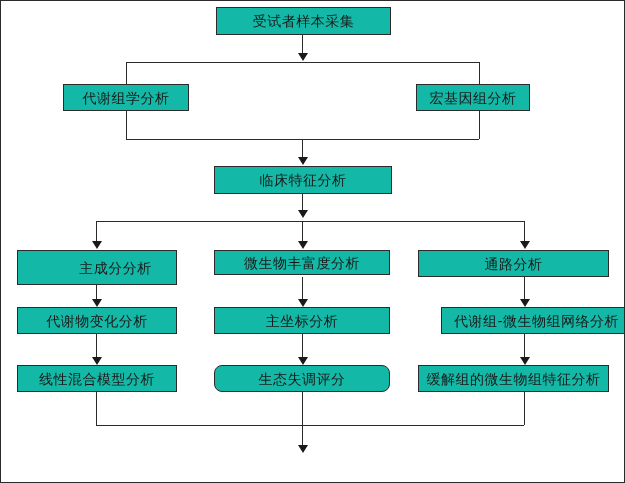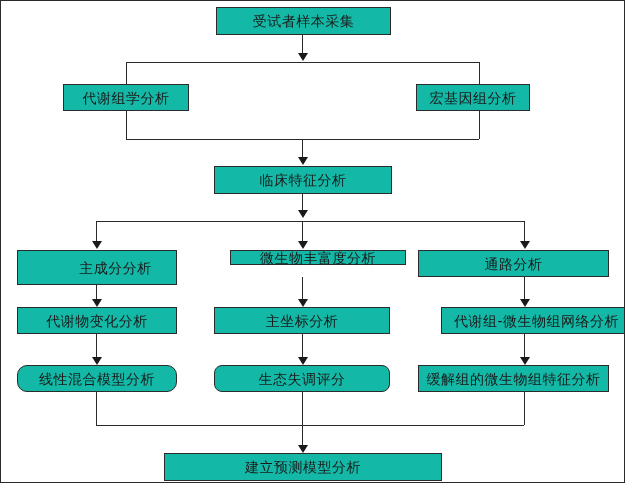--- a/index.html
+++ b/index.html
@@ -98,21 +98,21 @@
   <div class="vline" style="left:95px; top:220px; height:22px;"></div>
   <div class="arrowhead" style="left:91px; top:240px;"></div>
   <div class="vline" style="left:301px; top:220px; height:22px;"></div>
   <div class="arrowhead" style="left:297px; top:240px;"></div>
   <div class="vline" style="left:523px; top:220px; height:22px;"></div>
   <div class="arrowhead" style="left:519px; top:240px;"></div>
 
   <div class="node" style="left:16px; top:249px; width:160px; height:35px;padding-left:37px;">
     <span class="node-label">主成分分析</span>
   </div>
-  <div class="node" style="left:229px; top:249px; width:176px; height:15px;">
+  <div class="node" style="left:213px; top:249px; width:176px; height:25px;">
     <span class="node-label">微生物丰富度分析</span>
   </div>
   <div class="node" style="left:417px; top:249px; width:191px; height:27px;">
     <span class="node-label">通路分析</span>
   </div>
 
   <div class="vline" style="left:95px; top:276px; height:24px;"></div>
   <div class="arrowhead" style="left:91px; top:298px;"></div>
   <div class="vline" style="left:301px; top:276px; height:24px;"></div>
   <div class="arrowhead" style="left:297px; top:298px;"></div>
@@ -129,34 +129,31 @@
     <span class="node-label">代谢组-微生物组网络分析</span>
   </div>
 
   <div class="vline" style="left:95px; top:333px; height:25px;"></div>
   <div class="arrowhead" style="left:91px; top:356px;"></div>
   <div class="vline" style="left:301px; top:333px; height:25px;"></div>
   <div class="arrowhead" style="left:297px; top:356px;"></div>
   <div class="vline" style="left:523px; top:333px; height:25px;"></div>
   <div class="arrowhead" style="left:519px; top:356px;"></div>
 
-  <div class="node" style="left:16px; top:364px; width:160px; height:27px;border-radius:10px;">
+  <div class="node" style="left:16px; top:364px; width:160px; height:27px;">
     <span class="node-label">线性混合模型分析</span>
   </div>
   <div class="node" style="left:213px; top:364px; width:176px; height:27px;border-radius:8px;">
     <span class="node-label">生态失调评分</span>
   </div>
   <div class="node" style="left:417px; top:364px; width:191px; height:27px;">
     <span class="node-label">缓解组的微生物组特征分析</span>
   </div>
 
   <div class="vline" style="left:95px; top:391px; height:33px;"></div>
   <div class="vline" style="left:301px; top:391px; height:33px;"></div>
   <div class="vline" style="left:523px; top:391px; height:33px;"></div>
   <div class="hline" style="left:95px; top:424px; width:428px;"></div>
   <div class="vline" style="left:301px; top:424px; height:22px;"></div>
   <div class="arrowhead" style="left:297px; top:444px;"></div>
 
-  <div class="node" style="left:163px; top:452px; width:278px; height:28px;">
-    <span class="node-label">建立预测模型分析</span>
-  </div>
 
 </div>
 
 </body></html>

